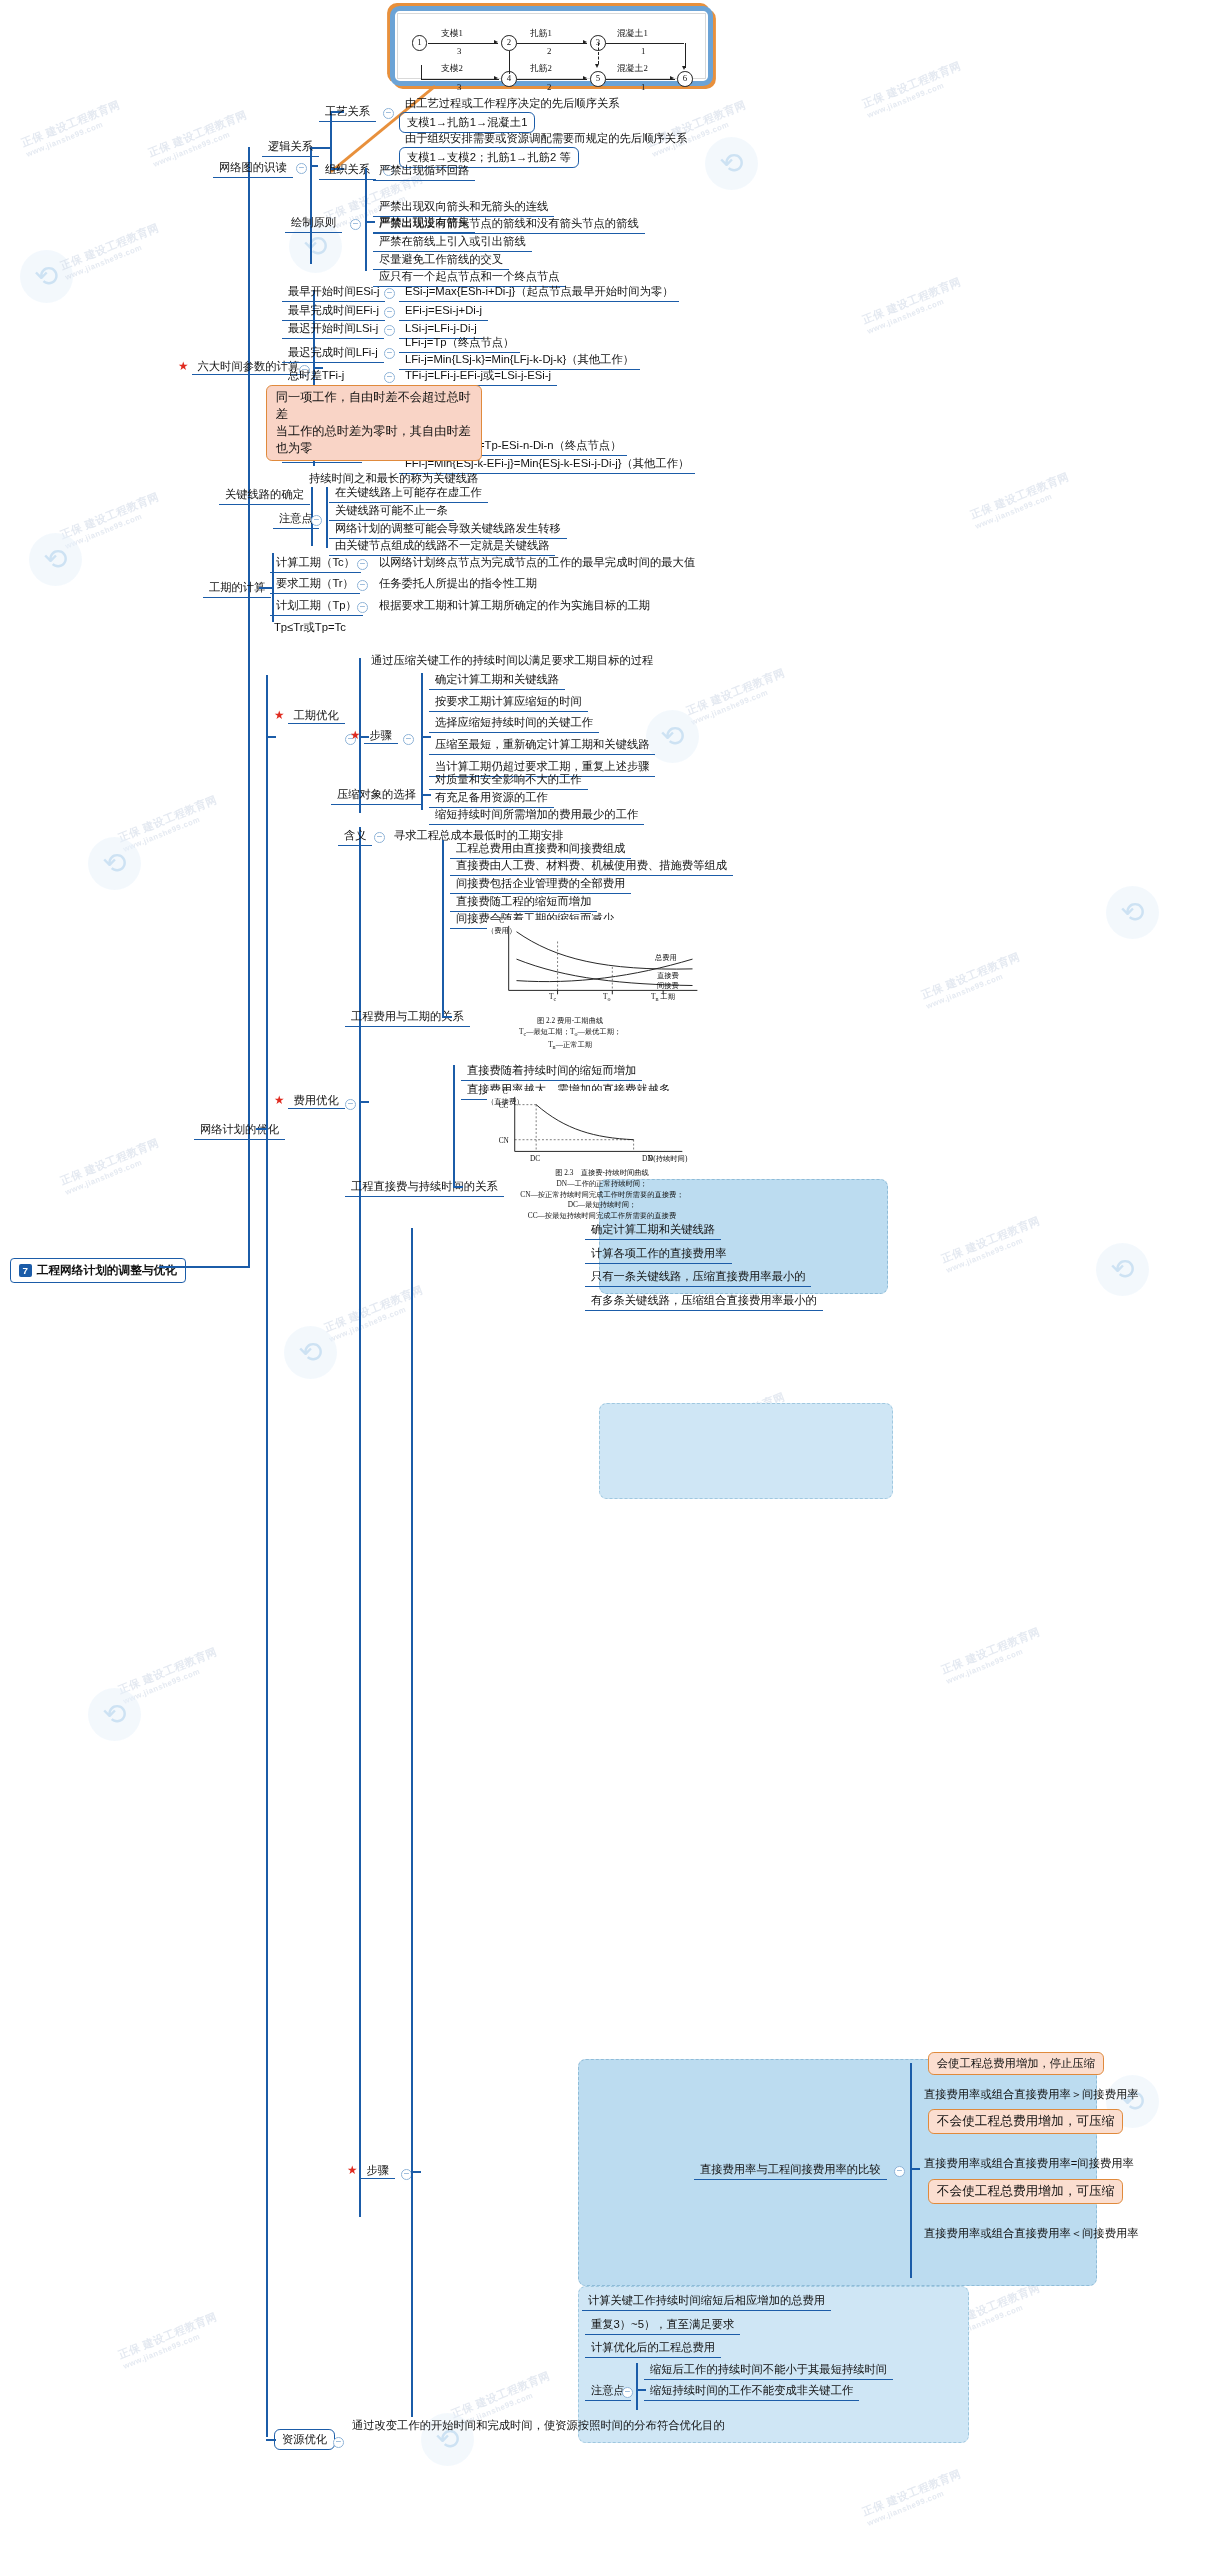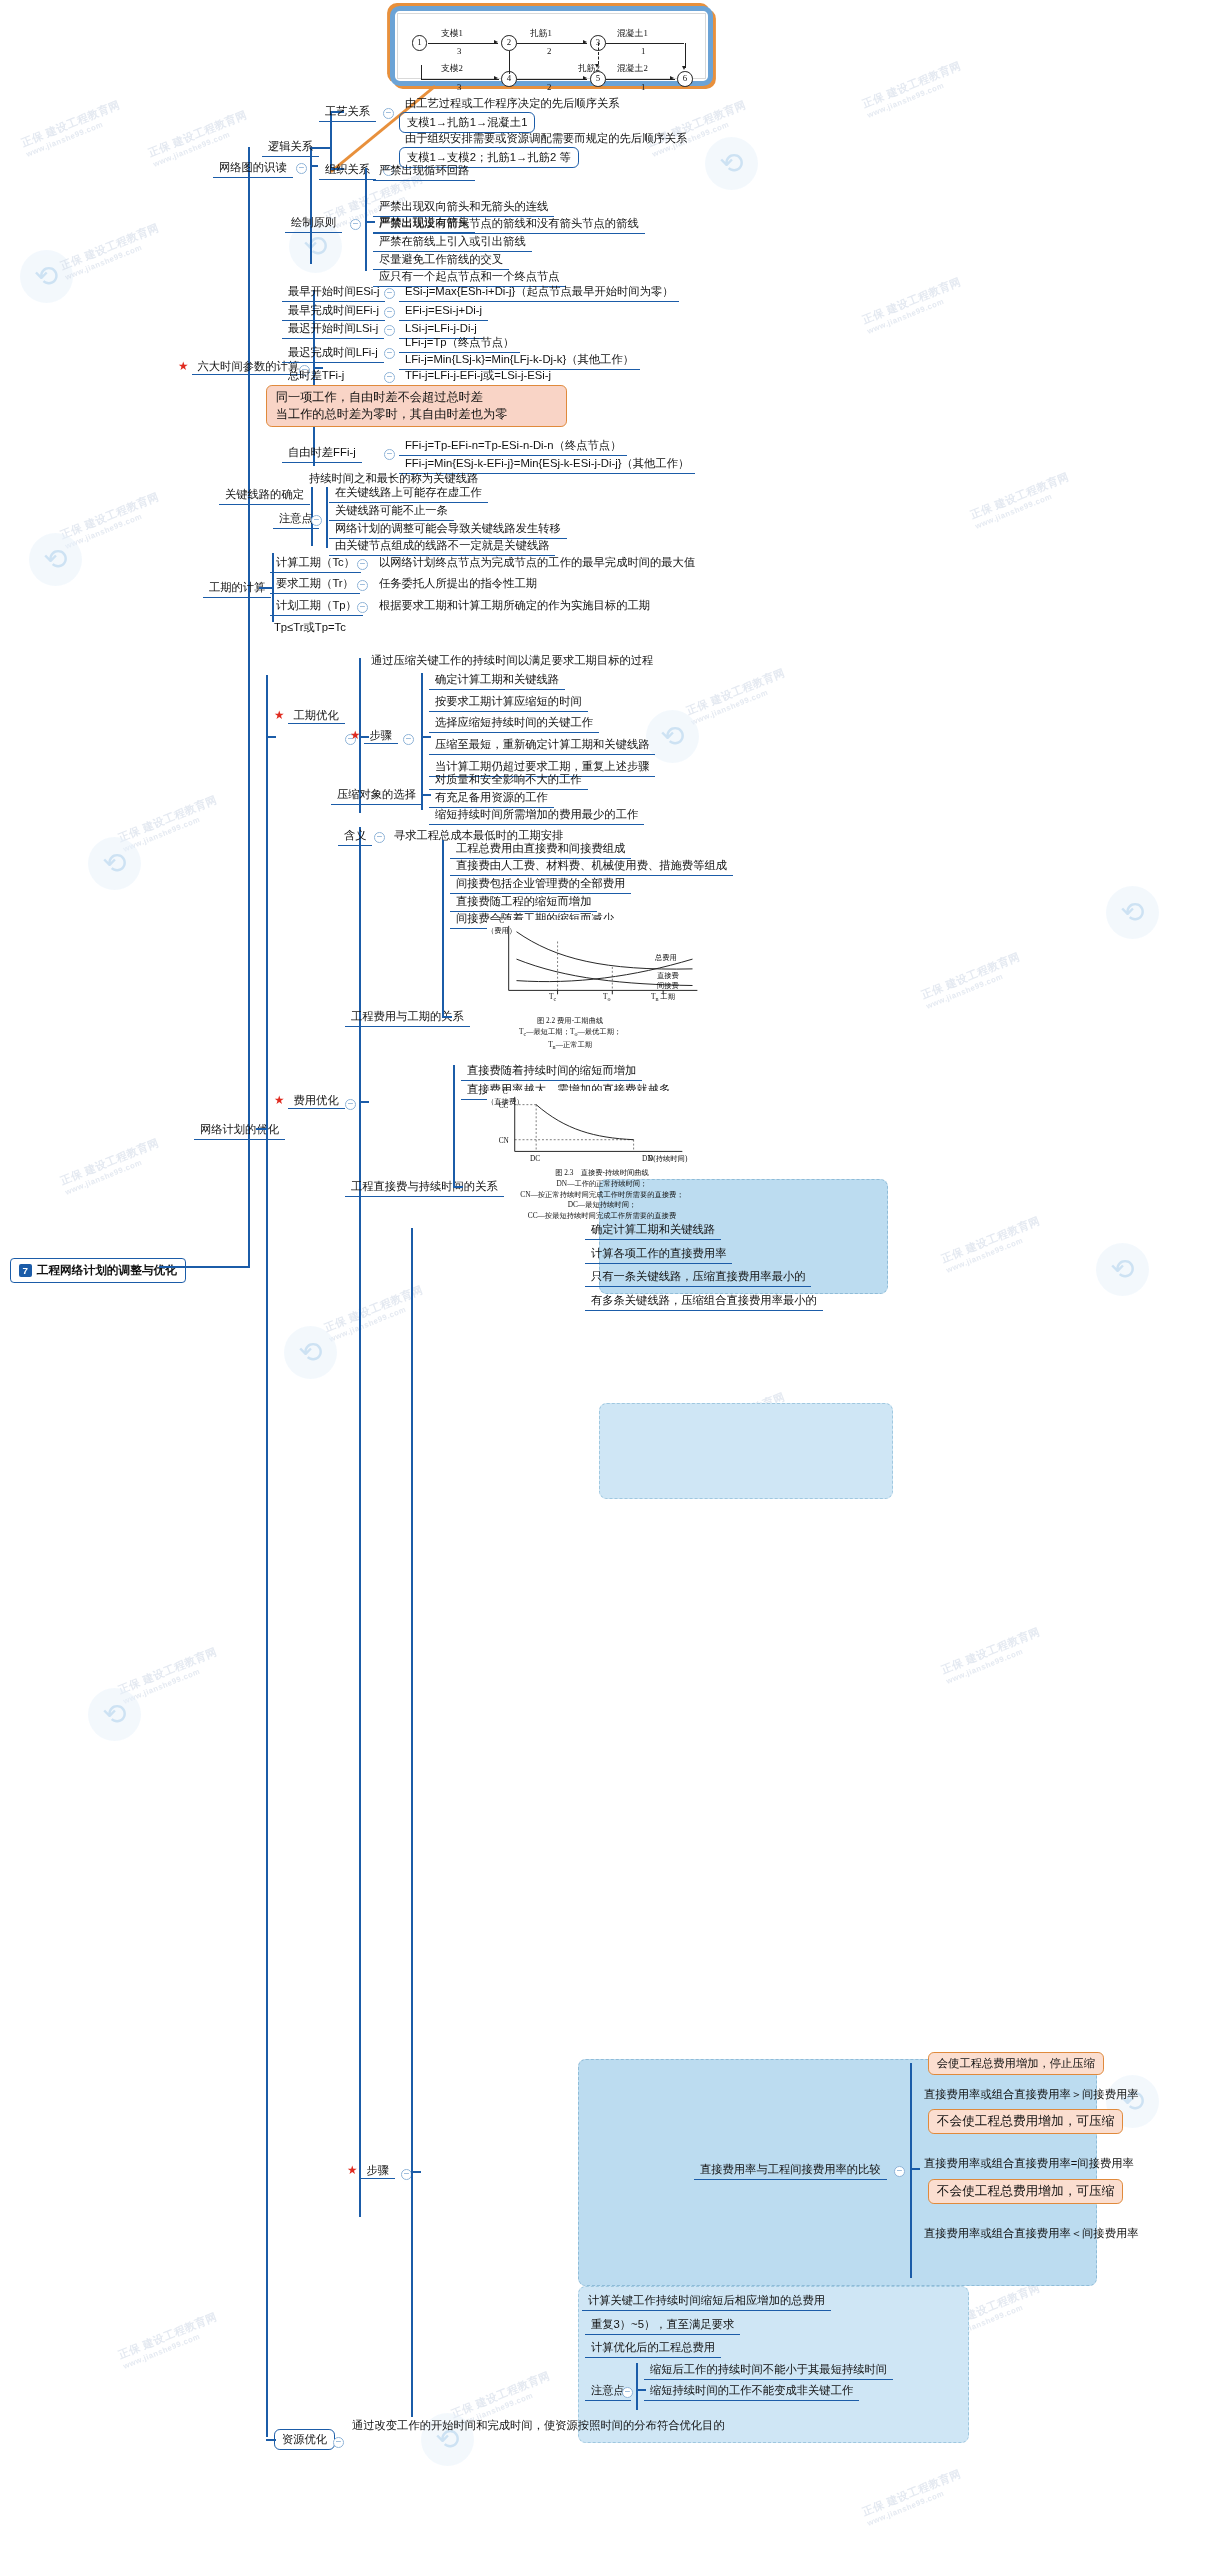--- a/index.html
+++ b/index.html
@@ -149,21 +149,21 @@
     <div class="nd-vline" style="left:22.5px;top:51px;height:13.7px;"></div>
     <div class="nd-line" style="left:22.5px;top:65px;width:78px;"></div>
     <div class="nd-arrow" style="left:96px;top:62px;"></div>
     <div class="nd-line" style="left:119px;top:65px;width:70px;"></div>
     <div class="nd-arrow" style="left:185px;top:62px;"></div>
     <div class="nd-line" style="left:208px;top:65px;width:69px;"></div>
     <div class="nd-arrow" style="left:272px;top:62px;"></div>
 
     <div class="nd-txt" style="left:43px;top:49px;">支模2</div>
     <div class="nd-txt" style="left:59px;top:68px;">3</div>
-    <div class="nd-txt" style="left:132px;top:49px;margin-left:48px;">扎筋2</div>
+    <div class="nd-txt" style="left:132px;top:49px;">扎筋2</div>
     <div class="nd-txt" style="left:149px;top:68px;">2</div>
     <div class="nd-txt" style="left:219px;top:49px;">混凝土2</div>
     <div class="nd-txt" style="left:243px;top:68px;">1</div>
   </div>
 </div>
 
 <svg style="position:absolute;left:323px;top:84px;width:117px;height:93px;" viewBox="0 0 120 95" width="117" height="93">
   <path d="M115,2 L8,90" stroke="#e8903c" stroke-width="3" fill="none"></path>
 </svg>
 
@@ -235,21 +235,21 @@
 
 <div class="node underline" style="left:282px;top:367px;">总时差TFi-j</div>
 <div class="tog" style="left:384px;top:372px;"></div>
 <div class="node underline" style="left:399px;top:367px;">TFi-j=LFi-j-EFi-j或=LSi-j-ESi-j</div>
 
 <div class="node underline" style="left:282px;top:444px;">自由时差FFi-j</div>
 <div class="tog" style="left:384px;top:449px;"></div>
 <div class="node underline" style="left:399px;top:437px;">FFi-j=Tp-EFi-n=Tp-ESi-n-Di-n（终点节点）</div>
 <div class="node underline" style="left:399px;top:455px;">FFi-j=Min{ESj-k-EFi-j}=Min{ESj-k-ESi-j-Di-j}（其他工作）</div>
 
-<div class="redbox" style="position:absolute;left:266px;top:385px;width:301px;">
+<div class="redbox" style="position:absolute;left:266px;top:385px;width:216px;">
   <div>同一项工作，自由时差不会超过总时差</div>
   <div>当工作的总时差为零时，其自由时差也为零</div>
 </div>
 
 <div class="node underline" style="left:219px;top:486px;">关键线路的确定</div>
 <div class="ln lnh" style="left:248px;top:494px;width:0px;"></div>
 <div class="node plain" style="left:305px;top:470px;">持续时间之和最长的称为关键线路</div>
 <div class="ln lnv" style="left:311px;top:487px;height:59px;"></div>
 <div class="ln lnh" style="left:311px;top:517px;width:9.8px;"></div>
 <div class="node underline" style="left:273px;top:510px;">注意点</div>

